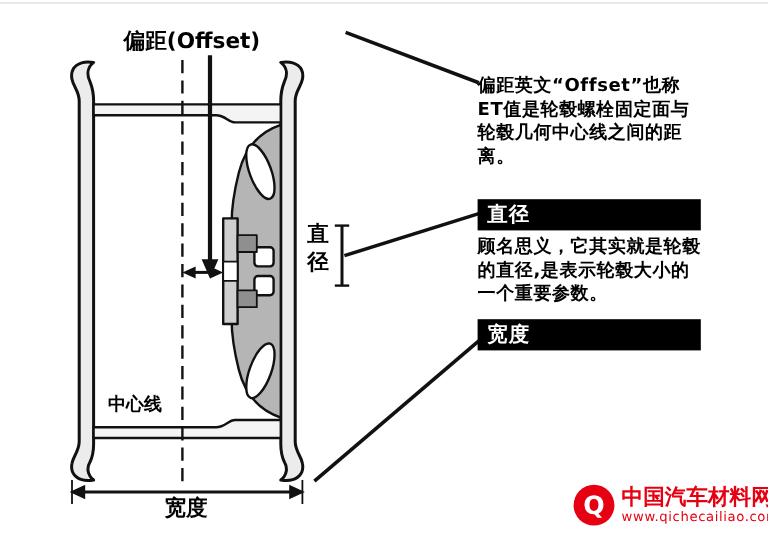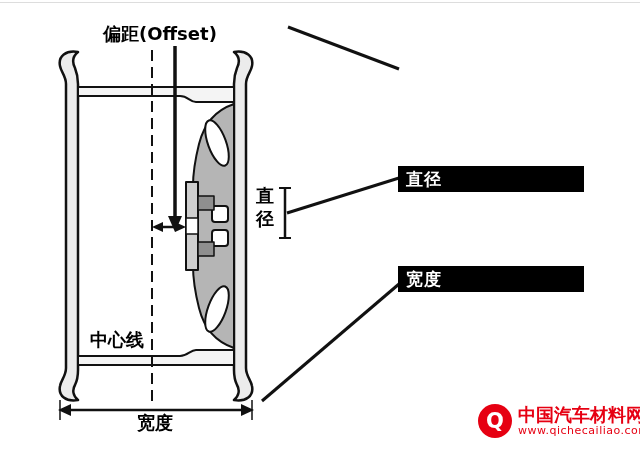--- a/index.html
+++ b/index.html
@@ -7,21 +7,21 @@
     position:relative; width:640px; height:451px; background:#ffffff;
     font-family:"DejaVu Sans","Liberation Sans",sans-serif; overflow:hidden;
   }
   .top-rule { position:absolute; left:0; top:2px; width:640px; height:1px; background:#dddddd; }
   .diagram-svg { position:absolute; left:0; top:0; }
 
   .label { position:absolute; color:#000; font-weight:bold; white-space:nowrap; }
   .offset-label    { left:103px; top:22px;  font-size:18px; }
   .diameter-label  { left:256px; top:185px; font-size:18px; width:20px;
                      white-space:normal; word-break:break-all; line-height:1.25; }
-  .centerline-label{ left:90px;  top:328px; font-size:18px; }
+  .centerline-label{ left:90px;  top:328px; font-size:15px; }
   .width-label     { left:137px; top:411px; font-size:18px; }
 
   .panel { position:absolute; left:398px; width:186px; }
   .panel-offset   { top:58px; }
   .panel-diameter { top:166px; }
   .panel-width    { top:266px; }
   .panel-header {
     background:#000000; color:#ffffff; font-weight:bold; font-size:17px;
     padding:3px 8px; letter-spacing:1px; line-height:1.2;
   }
@@ -108,23 +108,25 @@
     <line x1="262" y1="401" x2="399" y2="284" stroke="#111" stroke-width="3"></line>
   </svg>
 
   <div class="label offset-label">偏距(Offset)</div>
   <div class="label diameter-label">直径</div>
   <div class="label centerline-label">中心线</div>
   <div class="label width-label">宽度</div>
 
   <div>
     <div class="panel panel-offset">
+      <div class="panel-body">偏距英文“Offset”也称ET值是轮毂螺栓固定面与轮毂几何中心线之间的距离。</div>
     </div>
     <div class="panel panel-diameter">
       <div class="panel-header">直径</div>
+      <div class="panel-body">顾名思义，它其实就是轮毂的直径,是表示轮毂大小的一个重要参数。</div>
     </div>
     <div class="panel panel-width">
       <div class="panel-header">宽度</div>
     </div>
   </div>
 
   <div class="logo">
     <div class="logo-icon">Q</div>
     <div>
       <div class="logo-name">中国汽车材料网</div>

